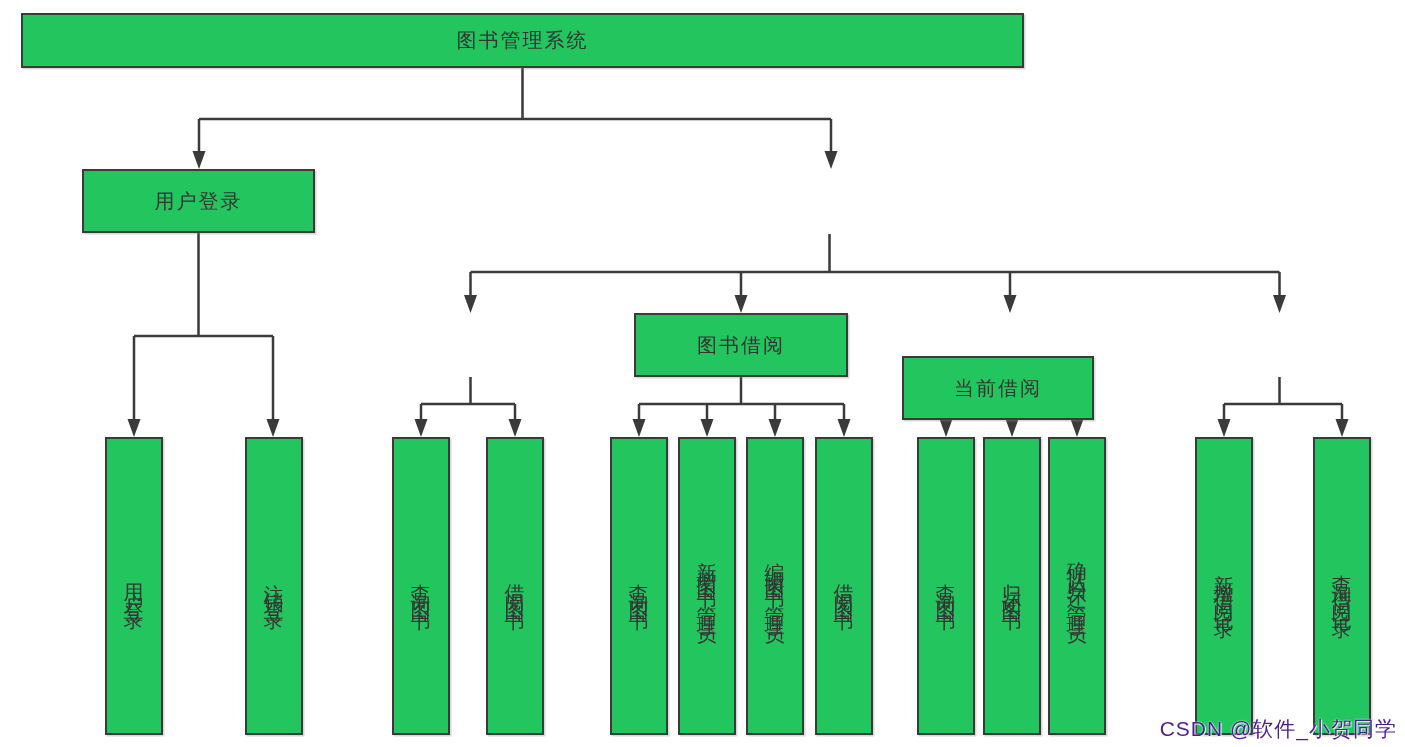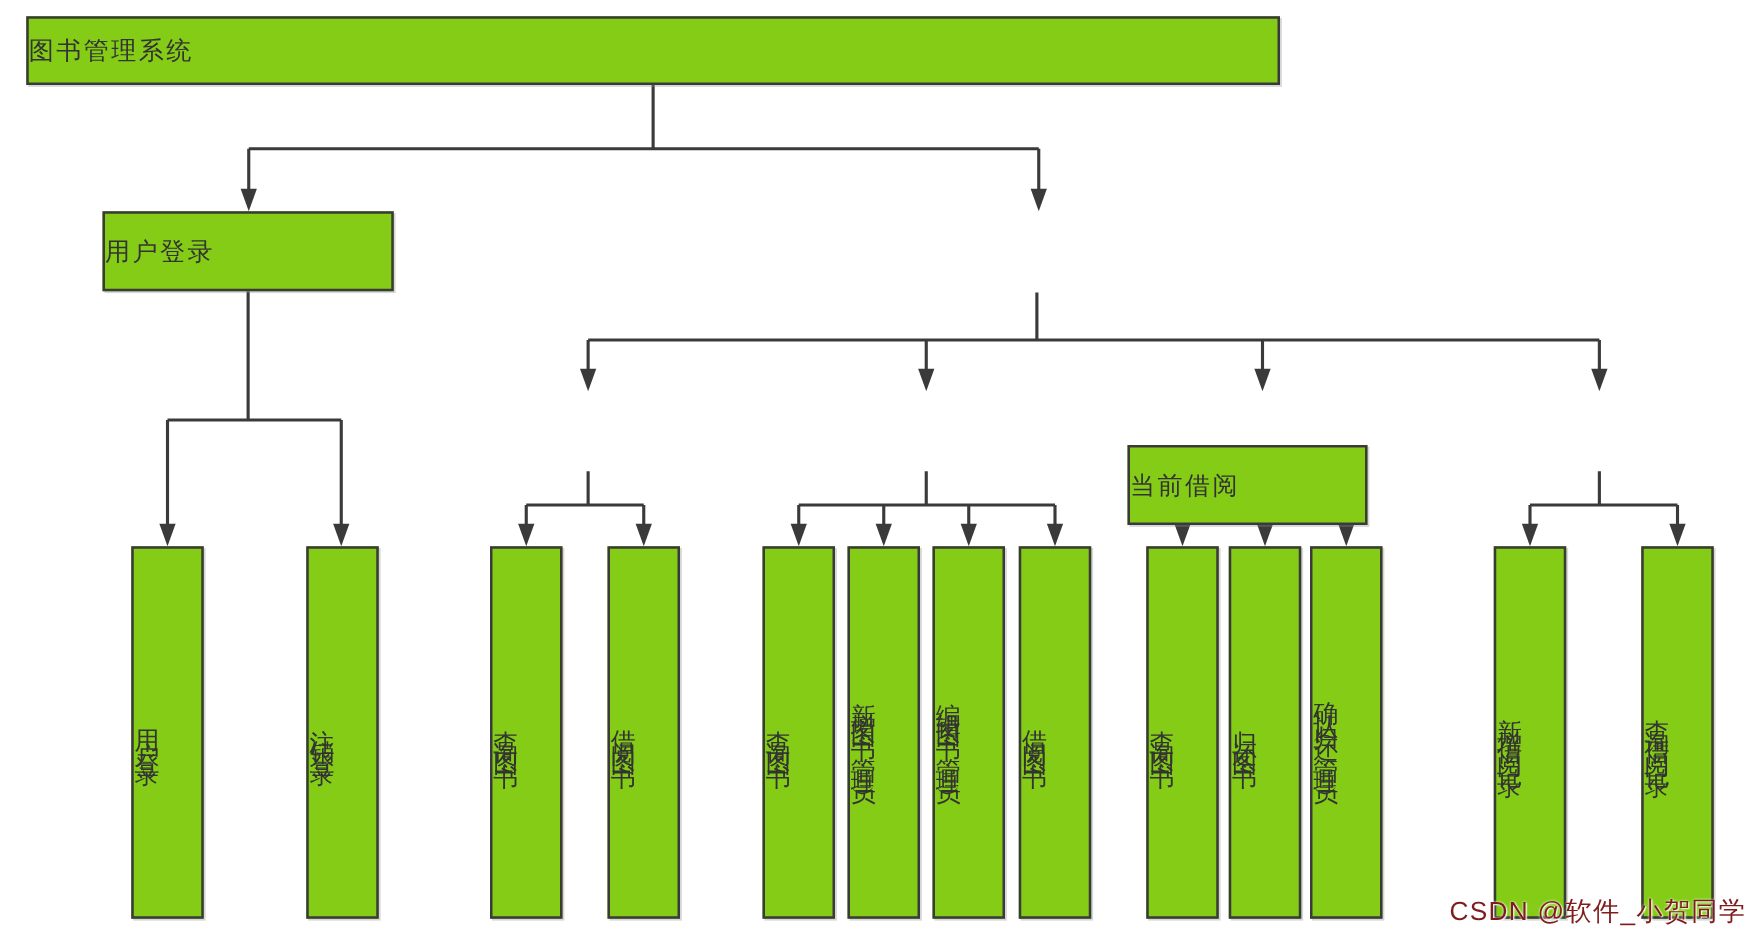--- a/index.html
+++ b/index.html
@@ -20,25 +20,25 @@
     position: absolute;
     left: 0;
     top: 0;
     width: 1405px;
     height: 747px;
     pointer-events: none;
   }
   .node {
     position: absolute;
     box-sizing: border-box;
-    background: #84cc16;
+    background: #22c55e;
     border: 2.5px solid #3a3a3a;
     display: flex;
     align-items: center;
-    justify-content: flex-start;
+    justify-content: center;
     box-shadow: 1.5px 1.5px 0 rgba(140,140,140,0.35);
   }
   .hlabel {
     font-size: 20px;
     letter-spacing: 2px;
     color: #333333;
     white-space: nowrap;
   }
   .leaf .vtext {
     writing-mode: vertical-rl;
@@ -47,21 +47,21 @@
     letter-spacing: 9px;
     color: #333333;
     line-height: 1;
   }
   .watermark {
     position: absolute;
     right: 8px;
     bottom: 4px;
     font-size: 21px;
     letter-spacing: 1px;
-    color: #7f1d1d;
+    color: #4c1d95;
     text-shadow: 0 0 2px #ffffff, 1px 1px 1px rgba(255,255,255,0.9);
     white-space: nowrap;
     z-index: 5;
   }
 </style>
 </head>
 <body>
 
 <div class="stage">
 
@@ -113,20 +113,23 @@
   </svg>
 
   <div class="node" style="left:21px; top:13px; width:1003px; height:55px;">
     <span class="hlabel">图书管理系统</span>
   </div>
 
   <div class="node" style="left:82px; top:169px; width:233px; height:64px;">
     <span class="hlabel">用户登录</span>
   </div>
 
+  <div class="node" style="left:634px; top:313px; width:214px; height:64px;">
+    <span class="hlabel">图书借阅</span>
+  </div>
   <div class="node" style="left:902px; top:313px; width:192px; height:64px;margin-top:43px;">
     <span class="hlabel">当前借阅</span>
   </div>
 
   <div class="node leaf" style="left:105px; top:437px; width:58px; height:298px;">
     <span class="vtext">用户登录</span>
   </div>
   <div class="node leaf" style="left:245px; top:437px; width:58px; height:298px;">
     <span class="vtext">注销登录</span>
   </div>

